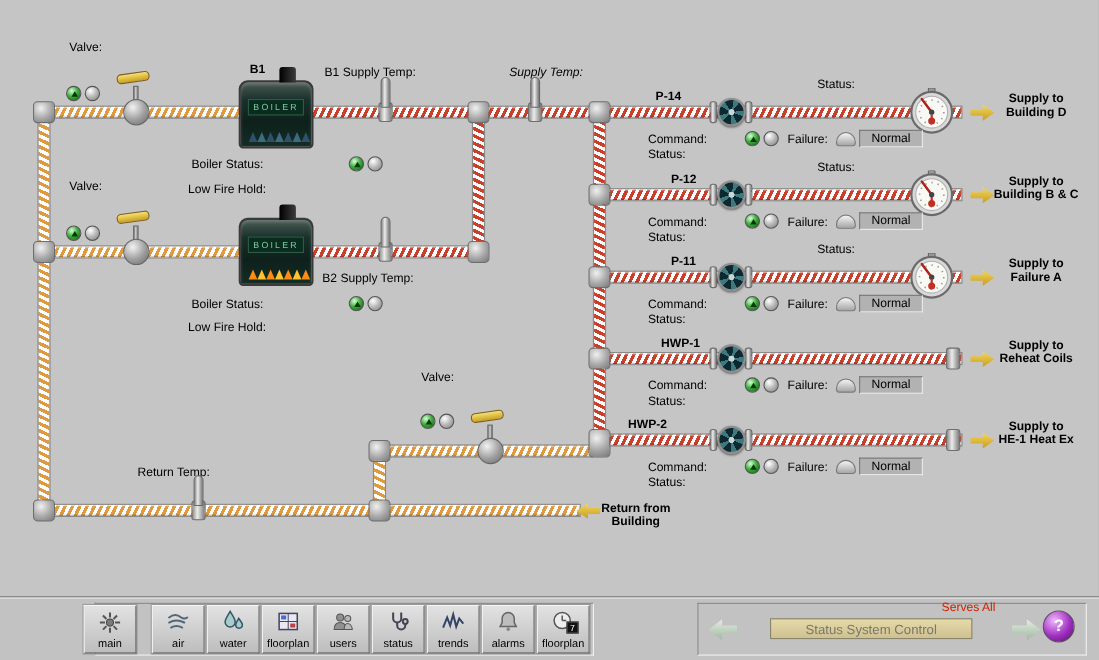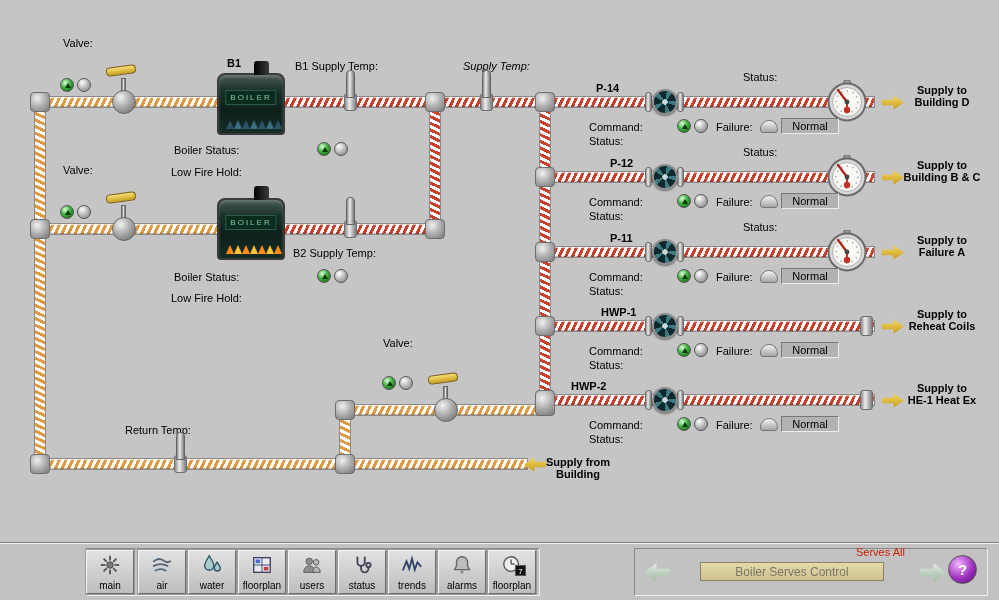--- a/index.html
+++ b/index.html
@@ -345,29 +345,29 @@
     <div class="led gray"></div>
   </div>
   <div class="lbl" style="left:716px;top:419px;">Failure:</div>
   <div class="failwrap" style="left:760px;top:416px;">
     <div class="bellicon"></div>
     <div class="normalbox">Normal</div>
   </div>
 
   <div class="arrow left" style="left:524px;top:457px;"></div>
   <div class="dest" style="left:536px;top:456px;width:84px;">
-    <div>Supply from</div>
+    <div>Return from</div>
     <div>Building</div>
   </div>
 
   <div class="bottombar">
 
     <div class="tray" style="left:86px;top:5px;width:454px;height:48px;"></div>
 
-    <div class="tbtn" style="left:86px;">
+    <div class="tbtn" style="left:76px;justify-content:flex-end;">
       <span><svg width="22" height="22" viewBox="0 0 24 24">
             <g stroke="#555" stroke-width="2">
               <line x1="12" y1="2" x2="12" y2="7"></line>
               <line x1="12" y1="17" x2="12" y2="22"></line>
               <line x1="2" y1="12" x2="7" y2="12"></line>
               <line x1="17" y1="12" x2="22" y2="12"></line>
               <line x1="5" y1="5" x2="8.5" y2="8.5"></line>
               <line x1="15.5" y1="15.5" x2="19" y2="19"></line>
               <line x1="19" y1="5" x2="15.5" y2="8.5"></line>
               <line x1="8.5" y1="15.5" x2="5" y2="19"></line>
@@ -437,18 +437,18 @@
             <line x1="11" y1="11" x2="11" y2="6" stroke="#555" stroke-width="1.5"></line>
             <line x1="11" y1="11" x2="15" y2="11" stroke="#555" stroke-width="1.5"></line>
           </svg></span>
       <span class="badge7">7</span>
       <span class="tlabel">floorplan</span>
     </div>
 
     <div class="tray" style="left:634px;top:5px;width:354px;height:48px;"></div>
     <div class="serves">Serves All</div>
     <div class="navarrow left" style="left:644px;top:20px;"></div>
-    <div class="nav-title">Boiler Serves Control</div>
+    <div class="nav-title">Status System Control</div>
     <div class="navarrow rightd" style="left:920px;top:20px;"></div>
     <div class="helpbtn">?</div>
   </div>
 
 </div>
 
 </body></html>

